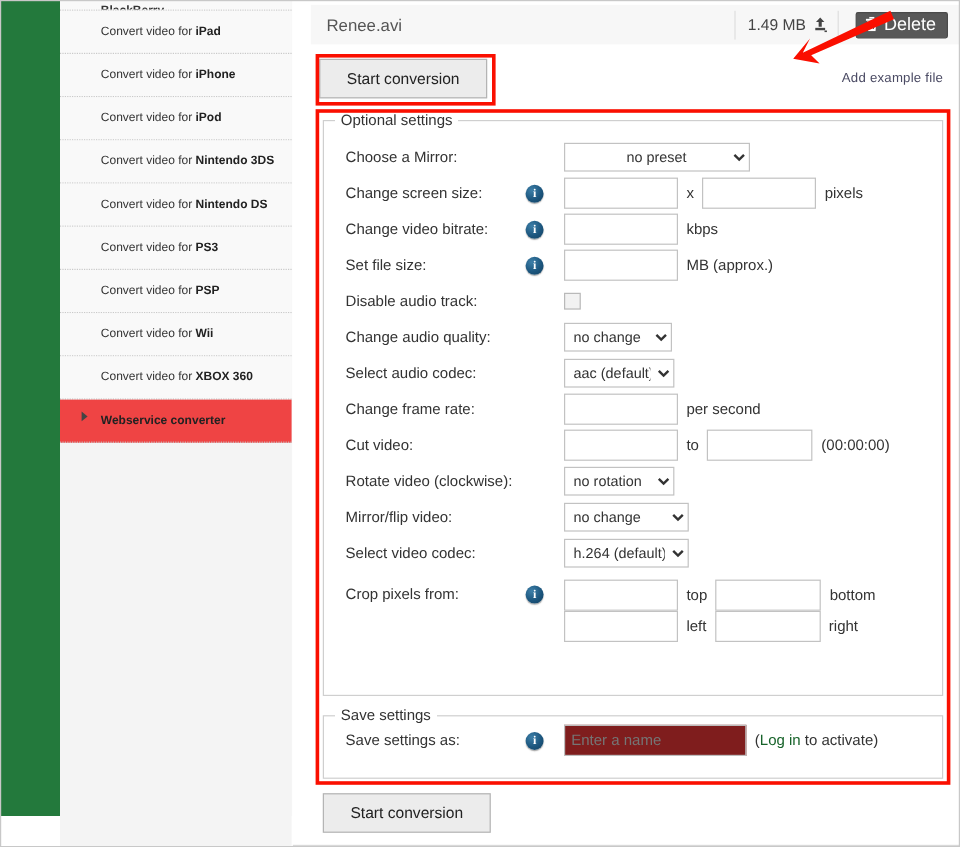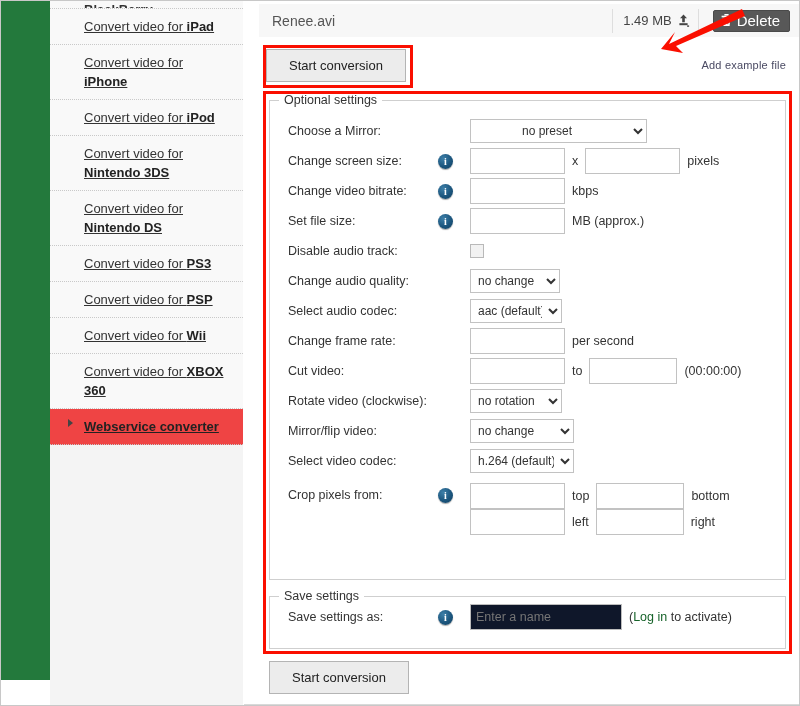--- a/index.html
+++ b/index.html
@@ -26,26 +26,25 @@
   
   .sidebar {
     position: absolute; left: 50px; top: 0;
     width: 194px; height: 680px;
     background: #f4f4f4;
     border-right: 1px solid #ffffff;
   }
   .side-item {
     position: relative;
     padding: 8px 14px 8px 34px;
-    font-size: 13px;
+    font-size: 10px;
     color: #333333;
     line-height: 19px;
     border-bottom: 1px dotted #c9c9c9;
     background: #f9f9f9;
-    text-decoration: underline;
   }
   .side-item.cut {
     padding-top: 0;
     height: 9px;
     overflow: hidden;
     color: #333;
     font-weight: bold;
   }
   .side-item b { font-weight: bold; color: #222; }
   .side-item.section {
@@ -198,35 +197,35 @@
     background: #fff;
     font-size: 12.5px;
     padding: 2px 5px;
     font-family: "Liberation Sans", sans-serif;
     color: #333;
   }
   input.tbox.w95 { width: 95px; }
   input.tbox.w88 { width: 88px; }
   input.tbox.name {
     width: 152px;
-    background: #0f172a;
+    background: #7f1d1d;
     border: 1px solid #bdbdbd;
     color: #8d8d8d;
   }
 
   select.sel {
     border: 1px solid #c2c2c2;
     height: 24px;
     background: #fff;
     font-size: 12px;
     font-family: "Liberation Sans", sans-serif;
     color: #333;
     padding: 2px 3px;
   }
-  select.sel.wide { width: 177px; padding-left: 47px; }
+  select.sel.wide { width: 155px; padding-left: 47px; }
   select.sel.mid2 { width: 90px; }
   select.sel.mid3 { width: 92px; }
   select.sel.mid4 { width: 104px; }
 
   input.chk {
     width: 14px; height: 14px; margin: 0;
     border: 1px solid #b9b9b9;
     background: #f2f2f2;
     -webkit-appearance: none; appearance: none;
   }

